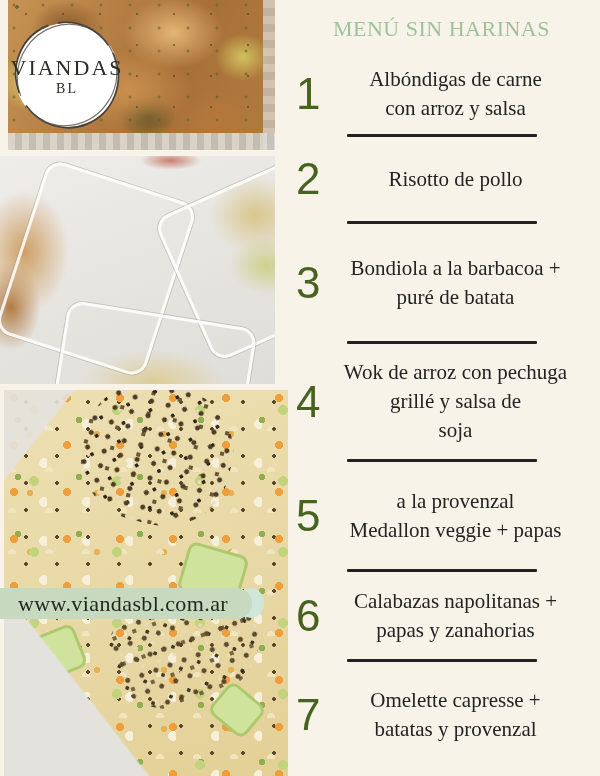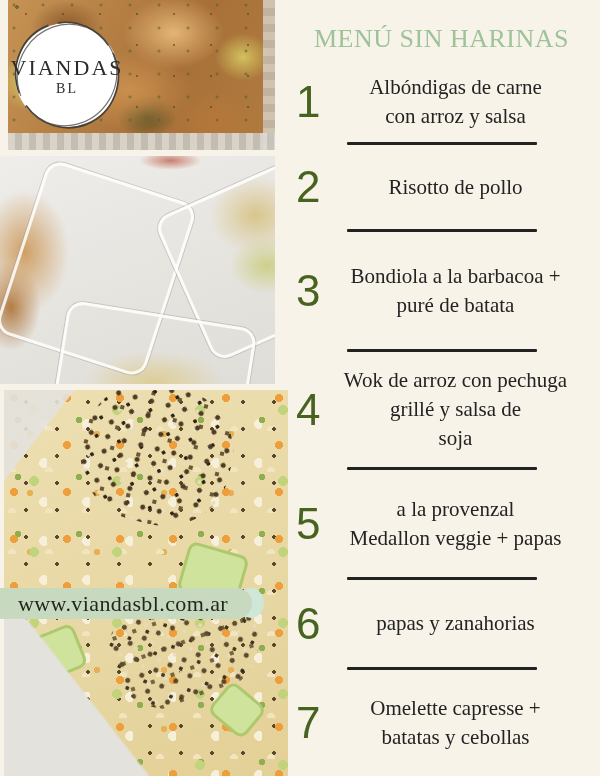--- a/index.html
+++ b/index.html
@@ -120,22 +120,22 @@
     background:var(--banner-green, #c7dabf);
   }
   .site-banner .url { font-size:22px; color:#22281f; letter-spacing:.4px; }
 
   
   .menu-panel {
     position:absolute; left:283px; top:0; width:317px; height:776px;
     display:flex; flex-direction:column;
   }
   .menu-title {
-    padding-top:24px; height:38px; text-align:center;
-    font-size:26px; letter-spacing:.5px;
+    padding-top:16px; height:38px; text-align:center;
+    font-size:22px; letter-spacing:.5px;
     color:var(--title-green, #9ec39a);
     white-space:nowrap;
   }
   .menu-item { position:relative; display:flex; align-items:center; justify-content:center; flex:none; }
   .menu-item .num {
     position:absolute; left:13px; top:50%; transform:translateY(-50%);
     font-family:"Liberation Sans", sans-serif; font-size:44px;
     color:var(--num-green, #47631f);
   }
   .menu-item .dish {
@@ -237,25 +237,26 @@
     <div class="dish">
       <span>a la provenzal</span>
       <span>Medallon veggie + papas</span>
     </div>
   </div>
   <div class="divider"></div>
 
   <div class="menu-item h87">
     <span class="num">6</span>
     <div class="dish">
+      <span>Calabazas napolitanas +</span>
       <span>papas y zanahorias</span>
     </div>
   </div>
   <div class="divider"></div>
 
   <div class="menu-item h106">
     <span class="num">7</span>
     <div class="dish">
       <span>Omelette capresse +</span>
-      <span>batatas y cebollas</span>
+      <span>batatas y provenzal</span>
     </div>
   </div>
 </div>
 
 </body></html>

